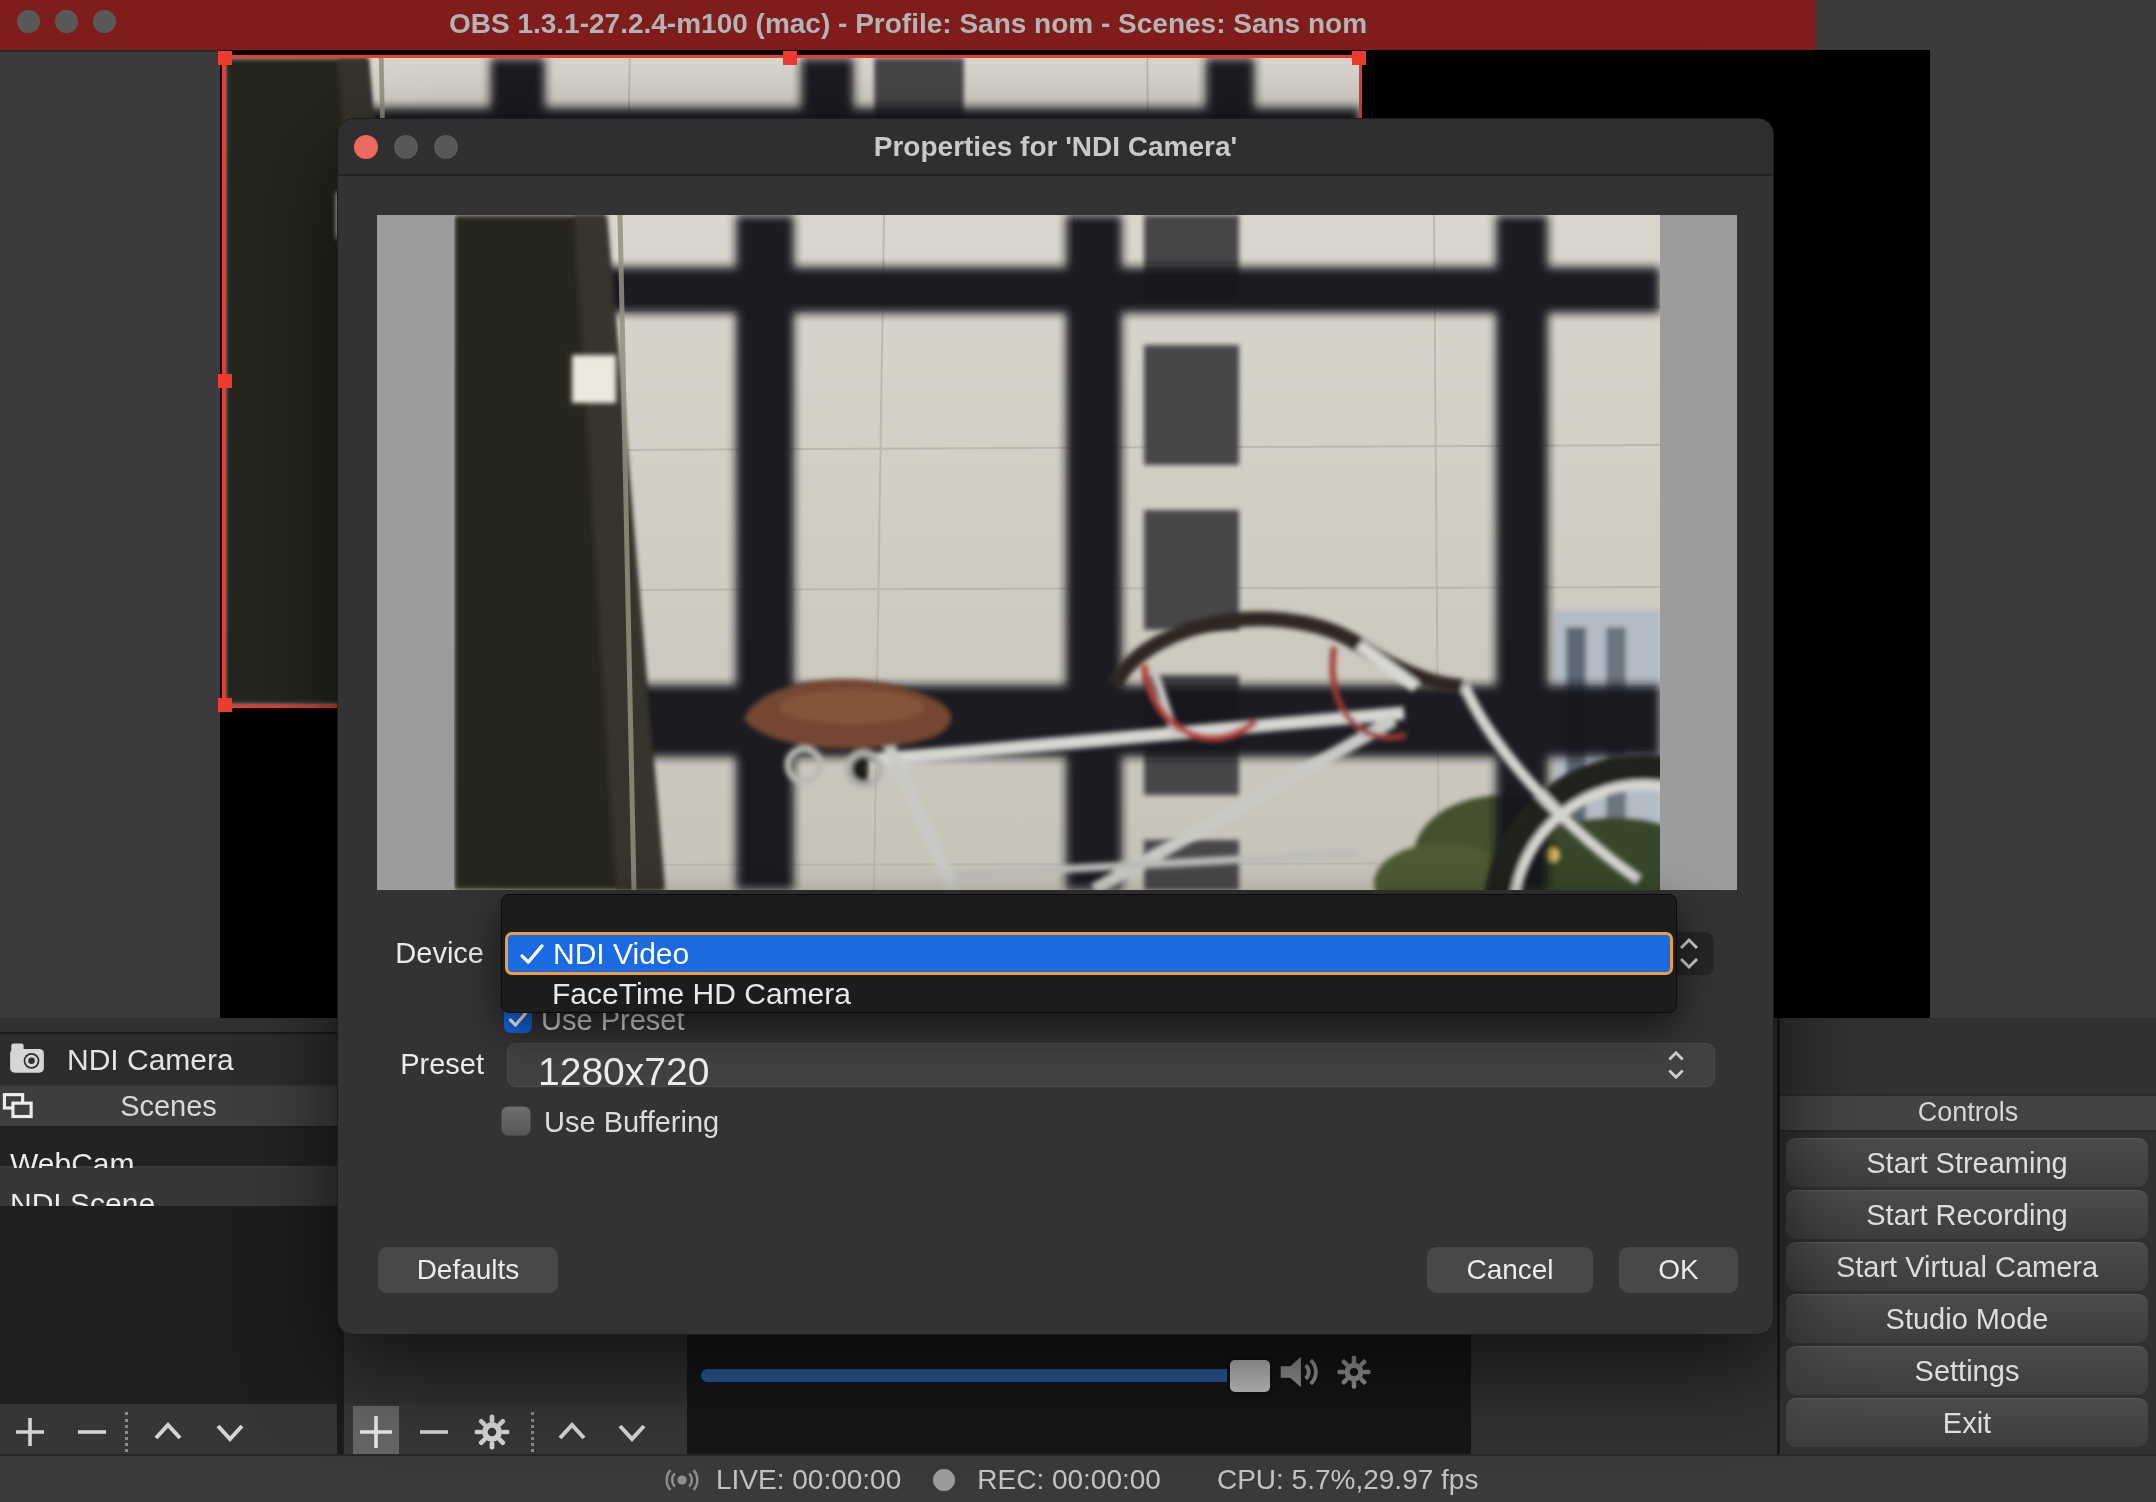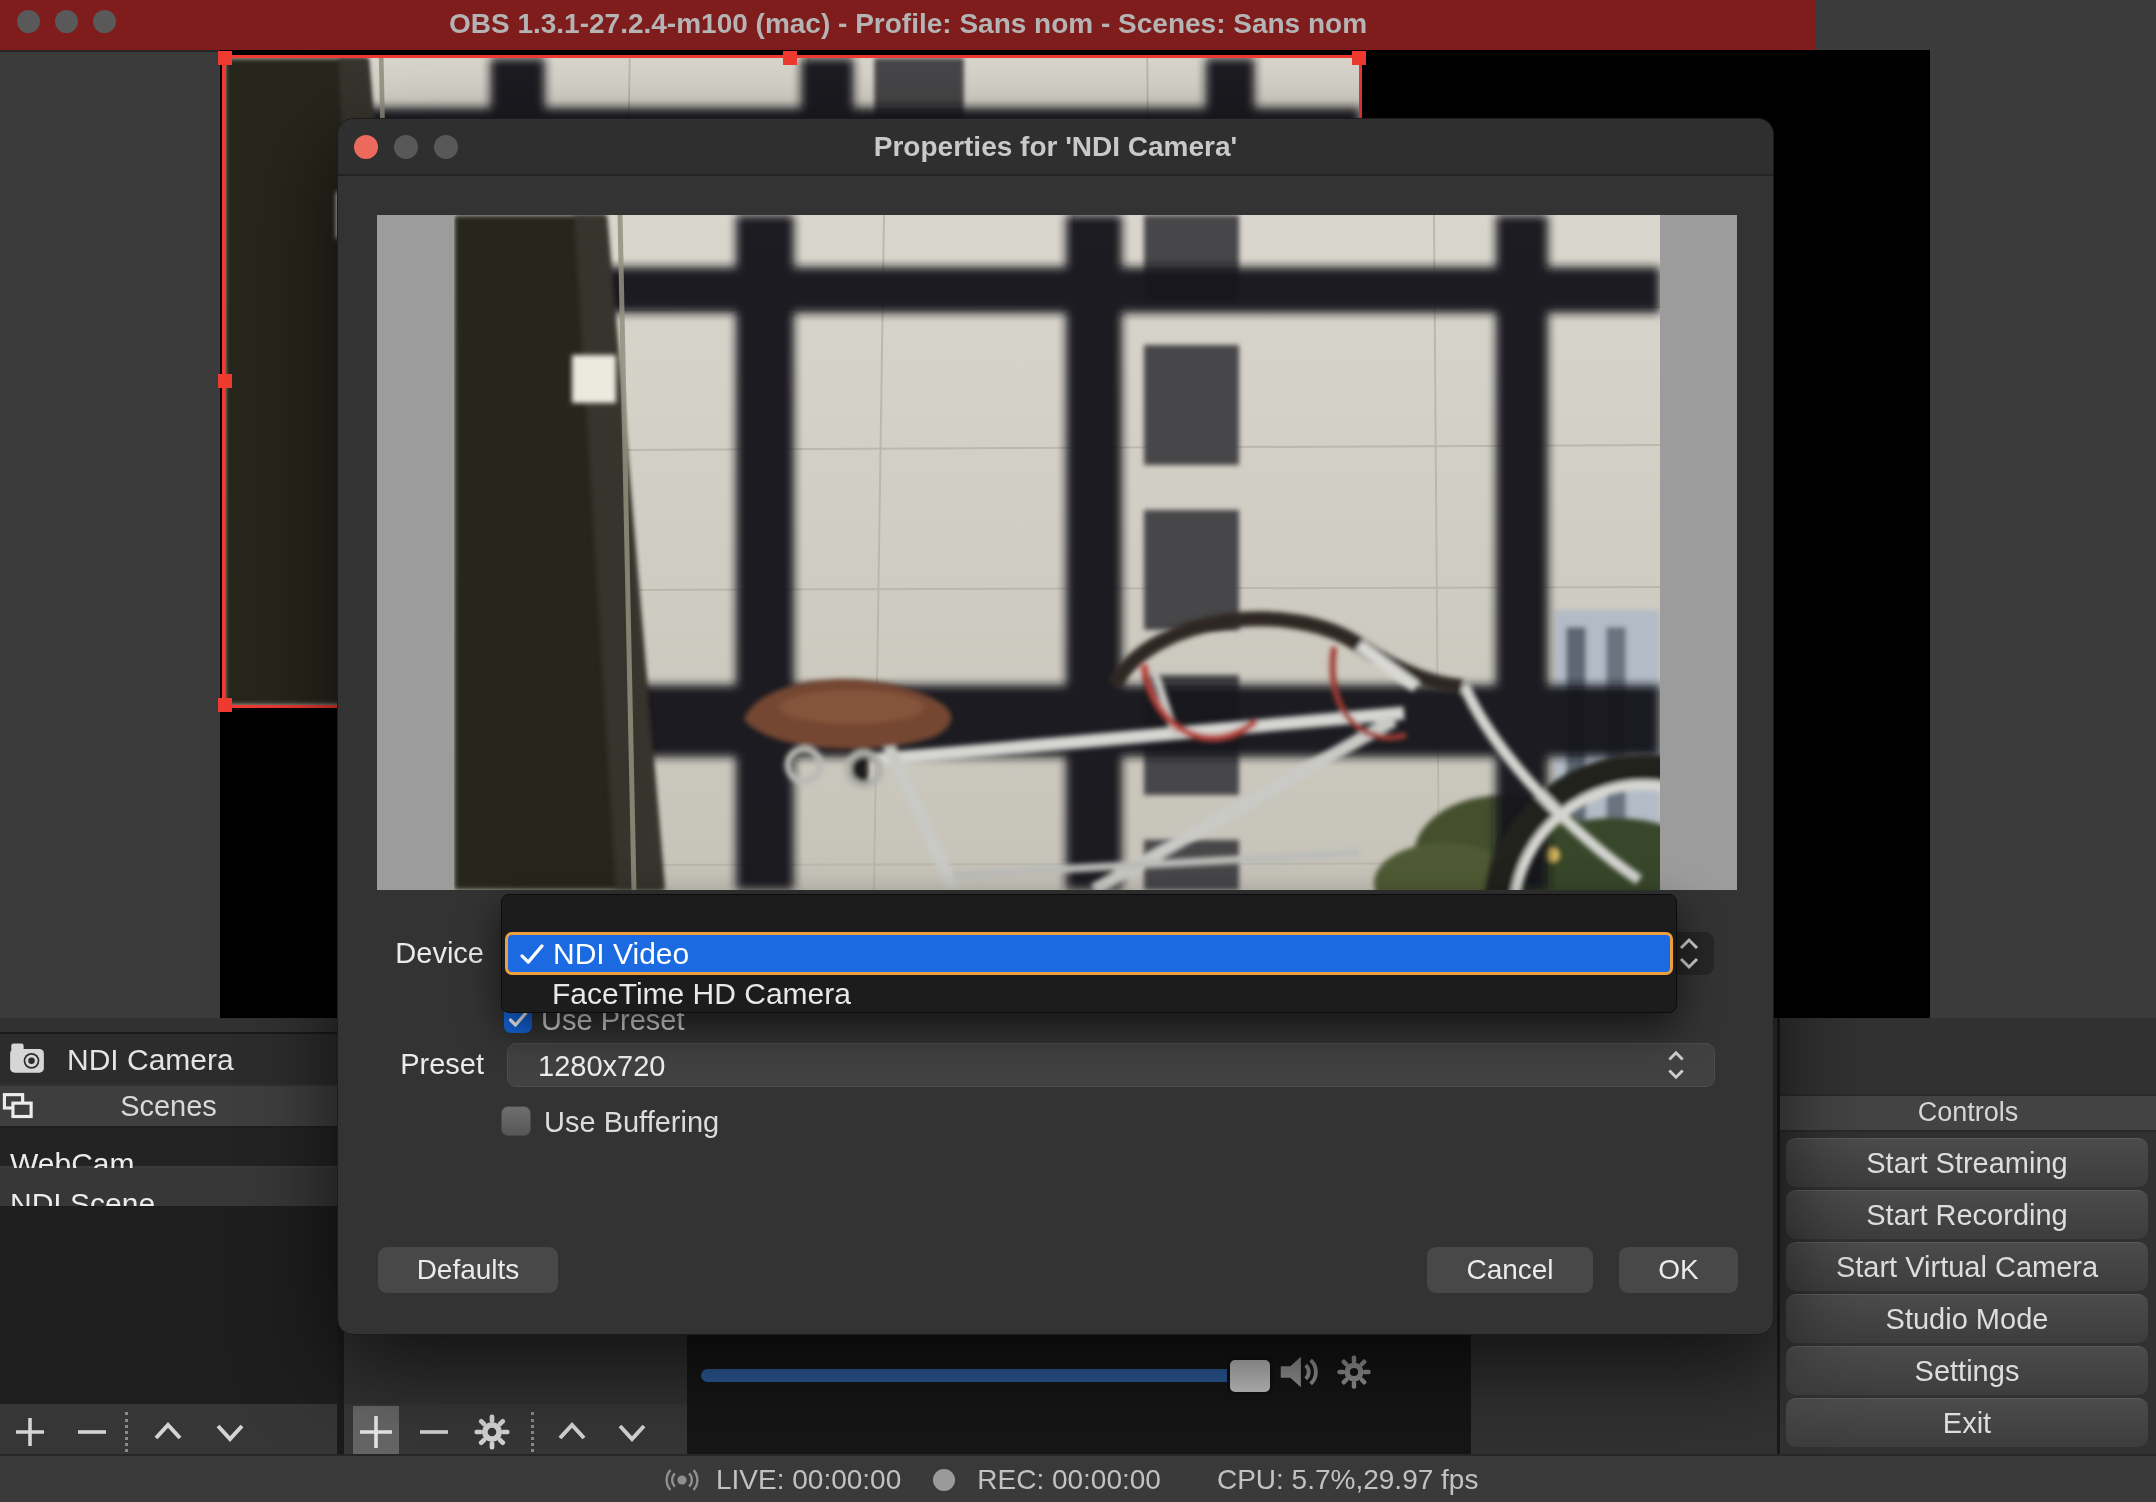--- a/index.html
+++ b/index.html
@@ -52,21 +52,21 @@
   
   .dialog{left:337px;top:118px;width:1435px;height:1215px;background:#333333;border:1px solid #1c1c1c;
     border-radius:16px;box-shadow:0 30px 90px rgba(0,0,0,.65);z-index:10;}
   .dlg-titlebar{position:absolute;left:0;top:0;width:100%;height:55px;background:#2f2f2f;
     border-radius:16px 16px 0 0;border-bottom:2px solid #232323;}
   .dlg-titlebar .title{position:absolute;left:0;right:0;top:12px;text-align:center;font-weight:bold;font-size:28px;color:#c9c9c9;}
   .dlg-dot{position:absolute;top:16px;width:24px;height:24px;border-radius:50%;}
   .preview{position:absolute;left:39px;top:96px;width:1360px;height:675px;background:#000;}
   .pillar{position:absolute;top:0;width:77px;height:675px;background:#9c9c9c;}
   .fieldlbl{position:absolute;font-size:29px;color:#eaeaea;text-align:right;width:120px;}
-  .combo{position:absolute;background:#414141;border:1px solid #4d4d4d;border-radius:9px;font-size:29px;color:#ededed;}
+  .combo{position:absolute;background:#414141;border:1px solid #4d4d4d;border-radius:9px;font-size:39px;color:#ededed;}
   .stepbox{position:absolute;left:1326px;top:813px;width:50px;height:43px;background:#262626;border-radius:0 9px 9px 0;}
   .chk{position:absolute;width:28px;height:28px;border-radius:7px;}
   .chk.blue{background:#1566df;}
   .chk.gray{background:linear-gradient(#6e6e6e,#575757);border:1px solid #4a4a4a;}
   .chklbl{position:absolute;font-size:29px;color:#dcdcdc;}
   .dlg-btn{position:absolute;height:46px;background:#484848;border-radius:9px;text-align:center;
     font-size:28px;color:#ebebeb;line-height:46px;}
   
   .popup{position:absolute;left:151px;top:775px;width:1174px;height:117px;background:#1c1c1c;
     border:1px solid #0c0c0c;border-radius:8px;box-shadow:0 14px 40px rgba(0,0,0,.6);z-index:30;margin-left:12px;}

